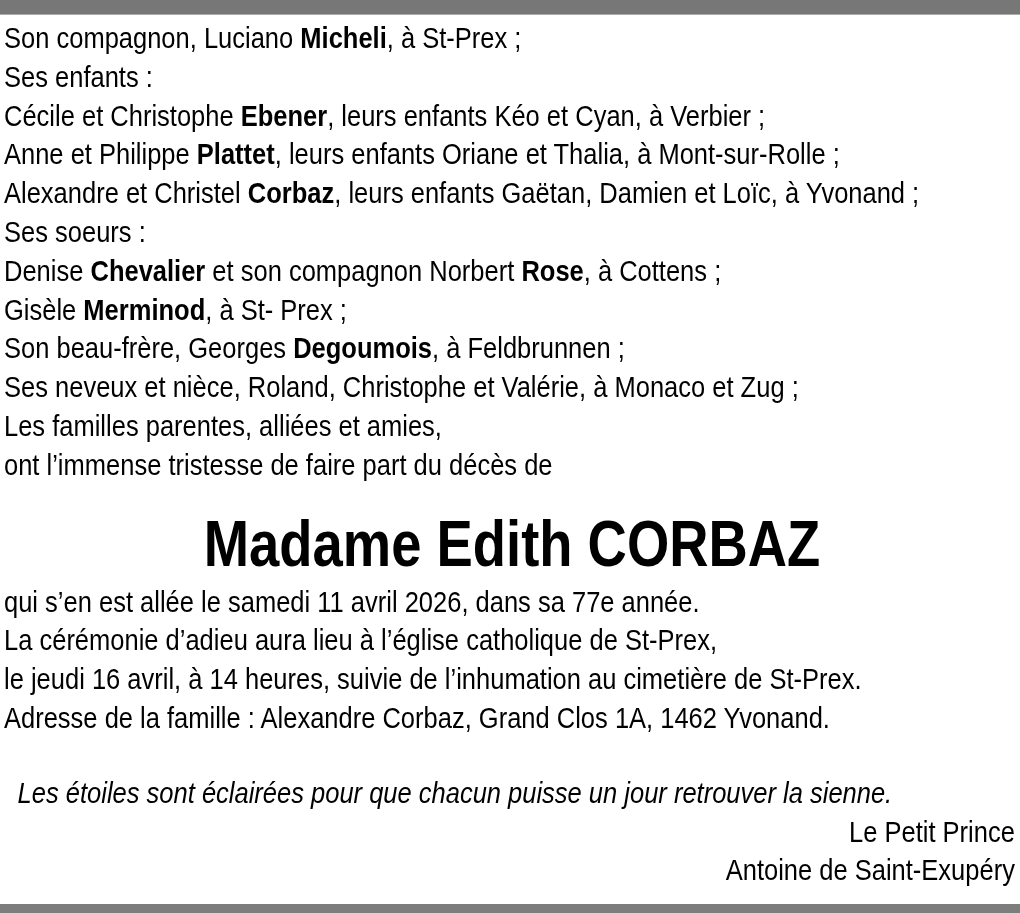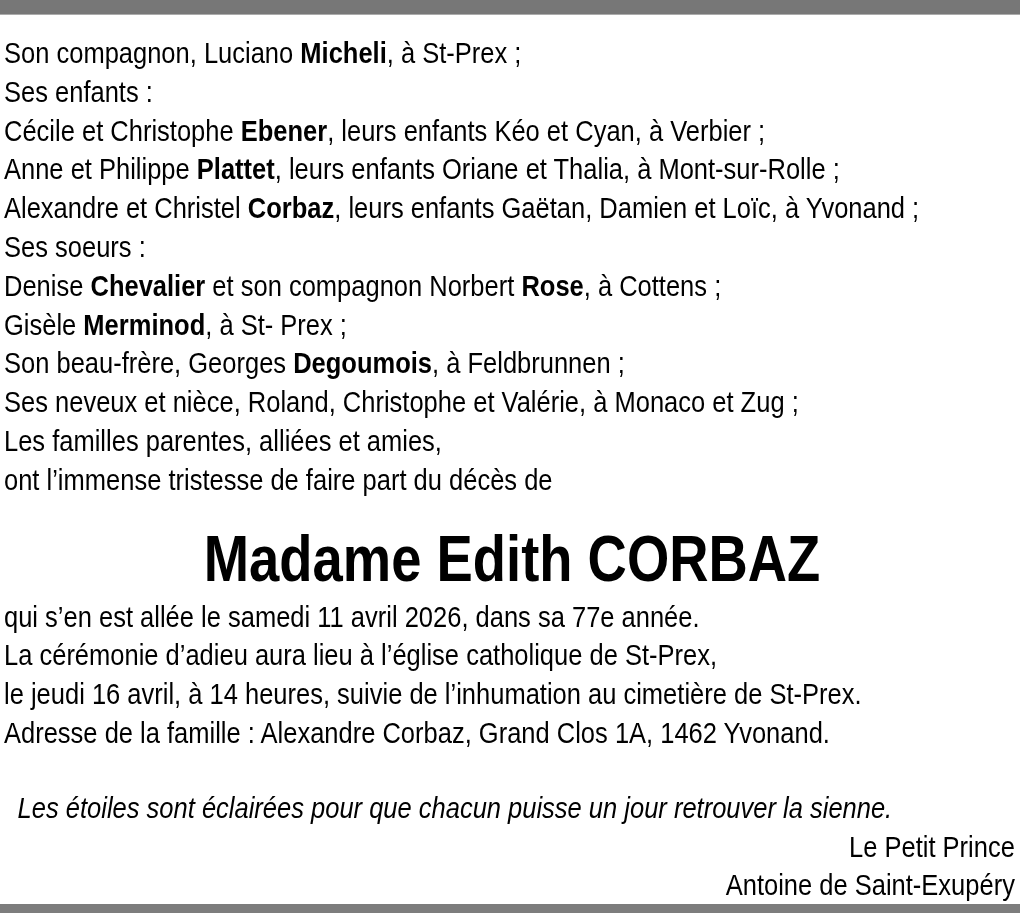--- a/index.html
+++ b/index.html
@@ -18,21 +18,21 @@
     background: #777777;
     border-bottom: 1px solid #ababab;
   }
   .bottombar {
     position: absolute;
     left: 0; bottom: 0;
     width: 100%; height: 9px;
     background: #7d7d7d;
   }
   .content {
-    padding: 19px 0 0 4px;
+    padding: 4px 0 0 4px;
   }
   .line {
     font-size: 30px;
     line-height: 38.8px;
     white-space: nowrap;
     transform: scaleX(0.85);
     transform-origin: 0 50%;
   }
   .title {
     margin: 20px 0 0 0;

